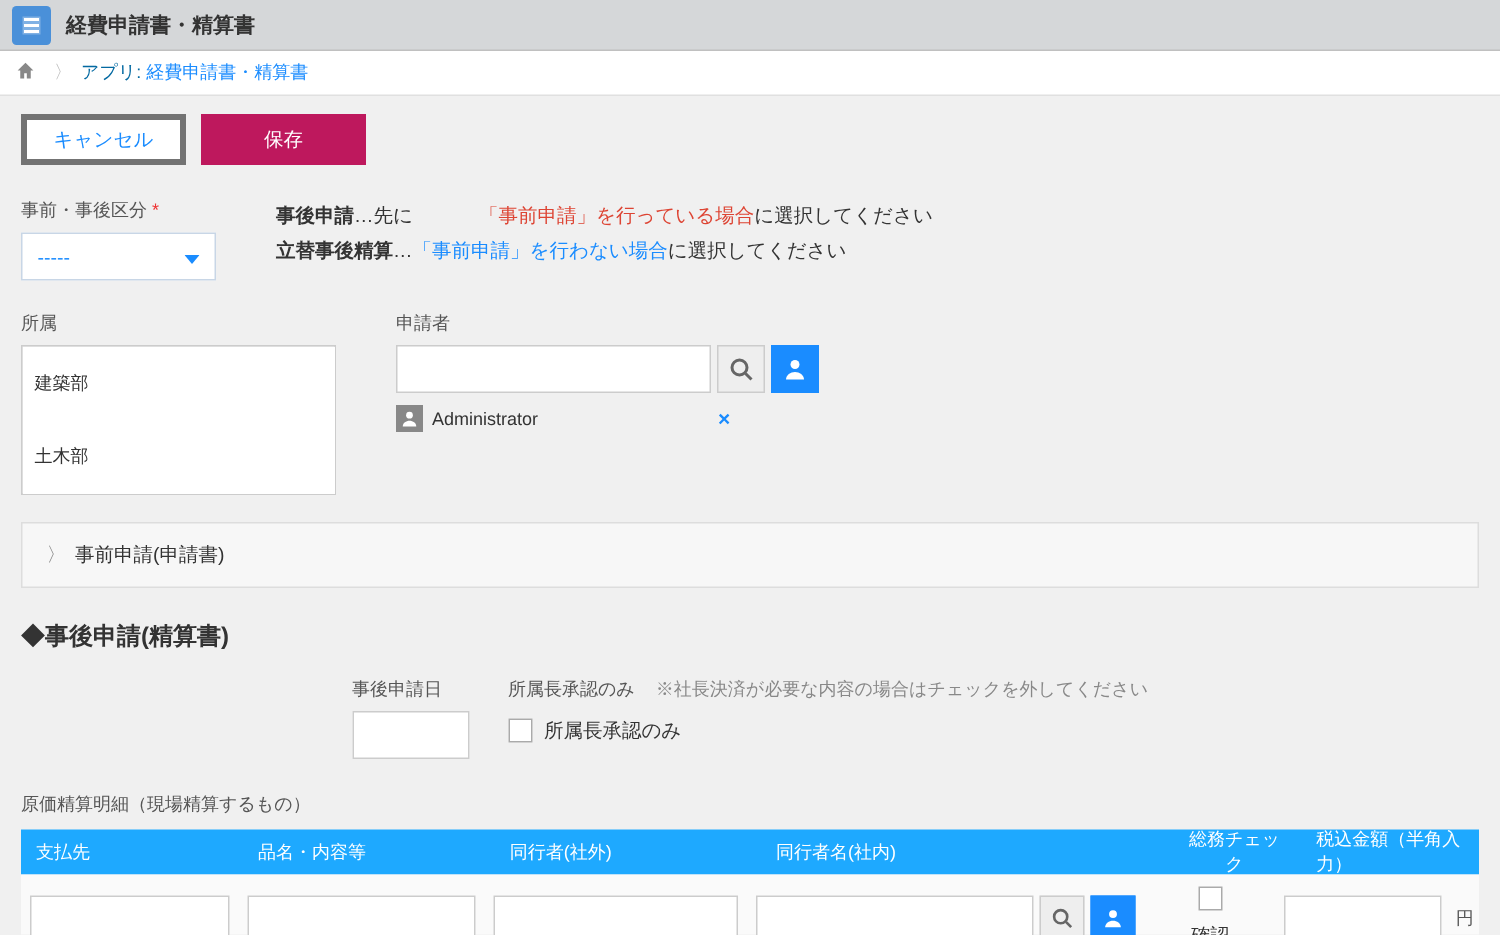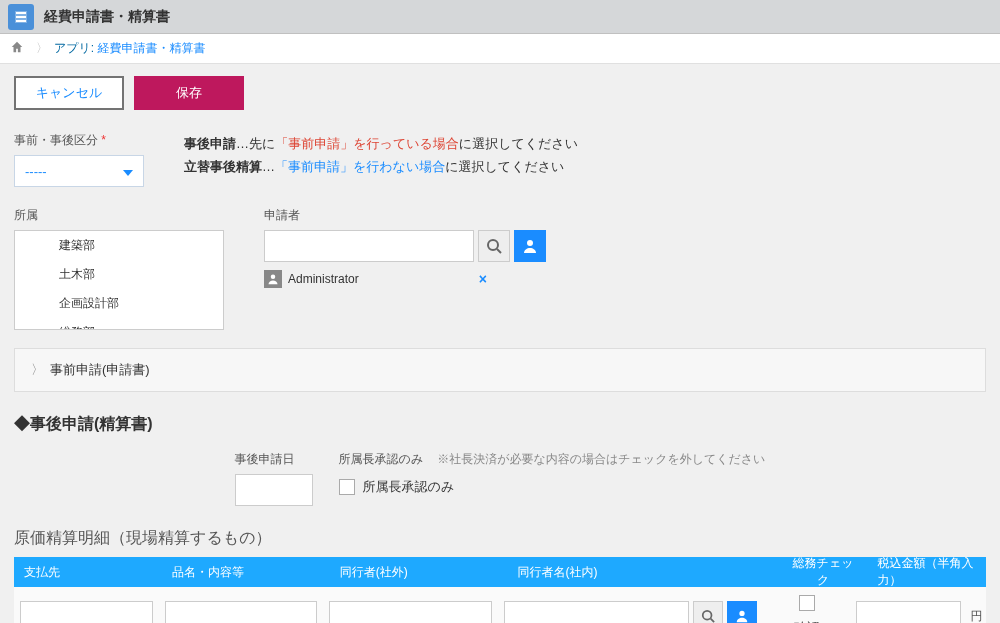--- a/index.html
+++ b/index.html
@@ -9,51 +9,51 @@
   .app-icon svg { fill: #fff; }
   .app-title { font-weight: bold; font-size: 14px; color: #333; }
   .breadcrumb { background: #fff; height: 30px; display: flex; align-items: center; padding: 0 10px; border-bottom: 1px solid #e0e0e0; font-size: 12px; color: #888; }
   .breadcrumb .home-icon { margin-right: 6px; color: #888; }
   .breadcrumb .sep { margin: 0 6px; color: #bbb; }
   .breadcrumb .crumb-label { color: #0369a1; }
   .breadcrumb .link { color: #1a8cff; cursor: pointer; }
   .main { background: #f0f0f0; padding: 12px 14px 0 14px; }
   .button-row { display: flex; gap: 10px; margin-bottom: 22px; }
   .btn { height: 34px; min-width: 110px; display: flex; align-items: center; justify-content: center; font-size: 13px; cursor: pointer; border: none; }
-  .btn-cancel { background: #fff; color: #1a8cff; border: 2px solid #737373; }
+  .btn-cancel { background: #fff; color: #1a8cff; border: 4px solid #737373; }
   .btn-save { background: #be185d; color: #fff; }
   .field-label { font-size: 12px; color: #555; margin-bottom: 6px; display: block; }
   .req { color: #e33; }
   .section-row { display: flex; gap: 40px; margin-bottom: 20px; }
   .select-box { width: 130px; height: 32px; border: 1px solid #c8d6e6; background: #fff; display: flex; align-items: center; justify-content: space-between; padding: 0 10px; color: #1a8cff; cursor: pointer; }
   .select-box .caret { color: #1a8cff; }
   .help-lines { font-size: 13px; line-height: 1.8; padding-top: 0; }
   .help-lines .bold { font-weight: bold; text-align: right; }
-  .help-lines .red { color: #d43; }
+  .help-lines .red { color: #d43; margin-left: 44px; }
   .help-lines .blue { color: #1a8cff; }
   .two-col { display: flex; gap: 40px; margin-bottom: 18px; }
   .listbox { width: 210px; height: 100px; border: 1px solid #ccc; background: #fff; overflow-y: scroll; font-size: 12px; }
-  .listbox .item { padding: 6px 8px; cursor: pointer; margin-left: 36px; }
+  .listbox .item { padding: 16px 8px; cursor: pointer; }
   .search-row { display: flex; gap: 4px; }
   .search-input { width: 210px; height: 32px; border: 1px solid #ccc; padding: 0 6px; }
   .icon-btn { width: 32px; height: 32px; background: #eee; border: 1px solid #ccc; display: flex; align-items: center; justify-content: center; cursor: pointer; }
   .icon-btn.blue { background: #1a8cff; border-color: #1a8cff; }
   .user-chip { display: flex; align-items: center; margin-top: 8px; font-size: 12px; }
   .user-avatar { width: 18px; height: 18px; background: #888; margin-right: 6px; display: flex; align-items: center; justify-content: center; }
   .user-remove { margin-left: 120px; color: #1a8cff; cursor: pointer; font-size: 14px; font-weight: bold; }
   .group-box { border: 1px solid #ddd; background: #f7f7f7; padding: 12px 16px; margin-bottom: 22px; display: flex; align-items: center; }
   .group-caret { color: #888; margin-right: 6px; }
   .group-title { font-size: 13px; color: #333; }
   .section-heading { font-weight: bold; font-size: 16px; margin: 14px 0 16px 0; }
   .inline-fields { display: flex; gap: 26px; align-items: flex-start; margin-bottom: 22px; justify-content: center; }
   .date-input { width: 78px; height: 32px; border: 1px solid #ccc; background: #fff; }
   .note { color: #888; font-size: 12px; }
   .checkbox-row { display: flex; align-items: center; gap: 8px; }
   .checkbox { width: 16px; height: 16px; border: 1px solid #aaa; background: #fff; cursor: pointer; }
-  .sub-label { font-size: 16px; color: #555; margin-bottom: 8px; }
+  .sub-label { font-size: 12px; color: #555; margin-bottom: 8px; }
   .table-head { background: #1ea9ff; color: #fff; display: flex; font-size: 12px; height: 30px; align-items: center; }
   .th { padding: 0 10px; }
   .table-row { background: #fafafa; display: flex; padding: 8px 0; align-items: center; border-bottom: 1px solid #eee; }
   .cell { padding: 0 6px; }
   .cell input[type=text] { width: 100%; height: 30px; border: 1px solid #ccc; padding: 0 4px; }
   .col-payee { width: 150px; }
   .col-item { width: 170px; }
   .col-comp-ext { width: 180px; }
   .col-comp-int { width: 235px; }
   .col-check { width: 90px; text-align: center; }

